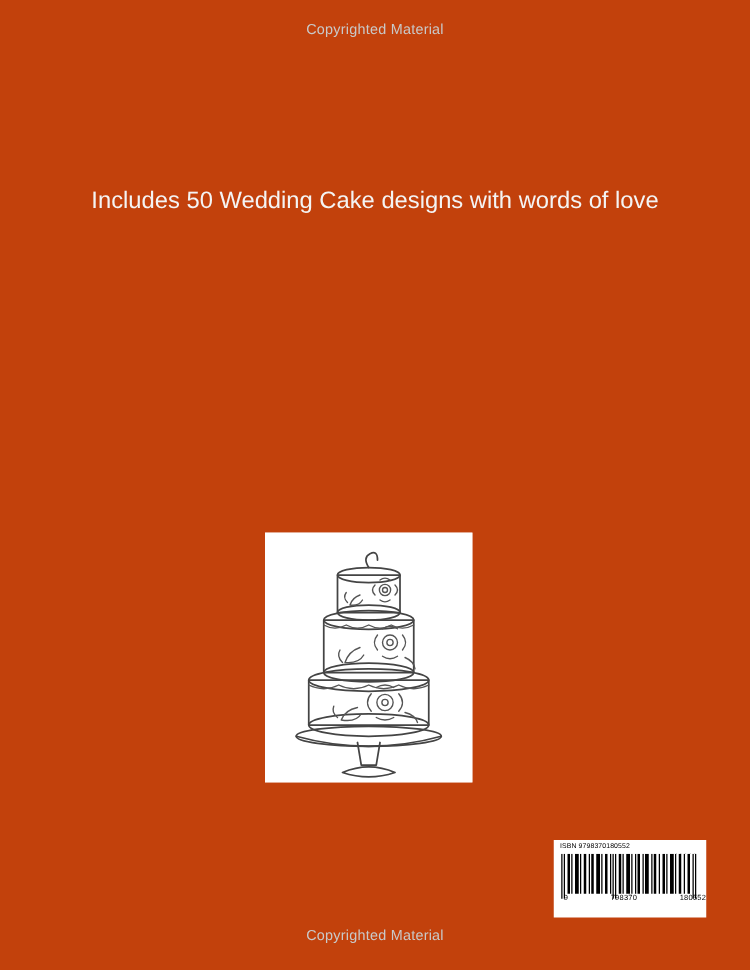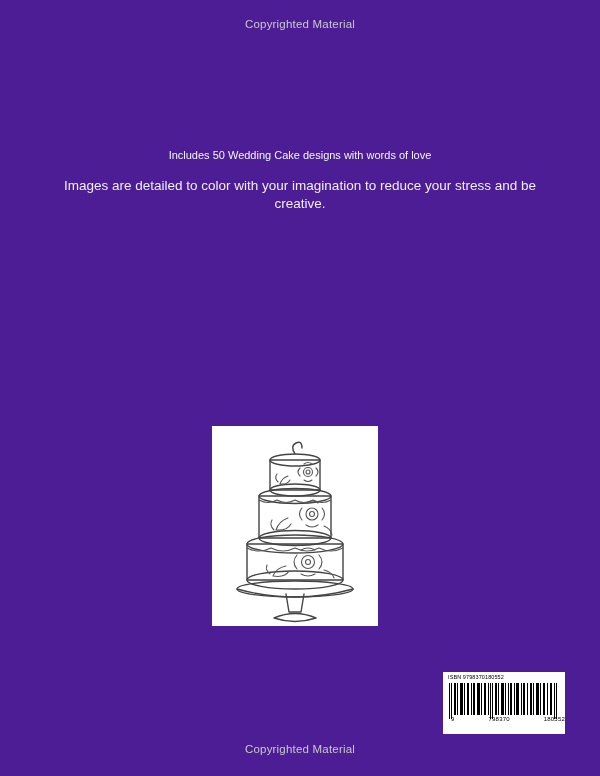--- a/index.html
+++ b/index.html
@@ -7,21 +7,21 @@
     padding: 0;
     background: #2b2b2b;
   }
   body {
     font-family: "Liberation Sans", sans-serif;
   }
   .page {
     position: relative;
     width: 600px;
     height: 776px;
-    background: #4c1d95;
+    background: #c2410c;
     overflow: hidden;
   }
   .copyright-top, .copyright-bottom {
     position: absolute;
     left: 0;
     width: 600px;
     text-align: center;
     color: #c9c9c9;
     font-size: 11.5px;
     letter-spacing: 0.2px;
@@ -31,21 +31,21 @@
 
   .blurb {
     position: absolute;
     left: 40px;
     top: 148px;
     width: 520px;
     text-align: center;
     color: #ffffff;
   }
   .headline {
-    font-size: 11px;
+    font-size: 19px;
     line-height: 1.35;
     margin: 0 0 14px 0;
     color: #f4f4f4;
   }
   .para {
     font-size: 13.5px;
     line-height: 1.38;
     margin: 0 0 16px 0;
     color: #efefef;
   }
@@ -111,21 +111,20 @@
 </style>
 </head>
 <body>
 
 <div class="page">
 
   <div class="copyright-top">Copyrighted Material</div>
 
   <div class="blurb">
     <p class="headline">Includes 50 Wedding Cake designs with words of love</p>
-    <p class="para">Images are detailed to color with your imagination to reduce your stress and be creative.</p>
   </div>
 
   <div class="cake-box">
     <svg width="166" height="200" viewBox="0 0 166 200" xmlns="http://www.w3.org/2000/svg">
       <rect x="0" y="0" width="166" height="200" fill="#ffffff"></rect>
       <g fill="none" stroke="#444444" stroke-width="1.4" stroke-linejoin="round" stroke-linecap="round">
 
         <path d="M58 34 h50 v30 h-50 z"></path>
         <ellipse cx="83" cy="34" rx="25" ry="6"></ellipse>
         <ellipse cx="83" cy="64" rx="25" ry="6"></ellipse>

